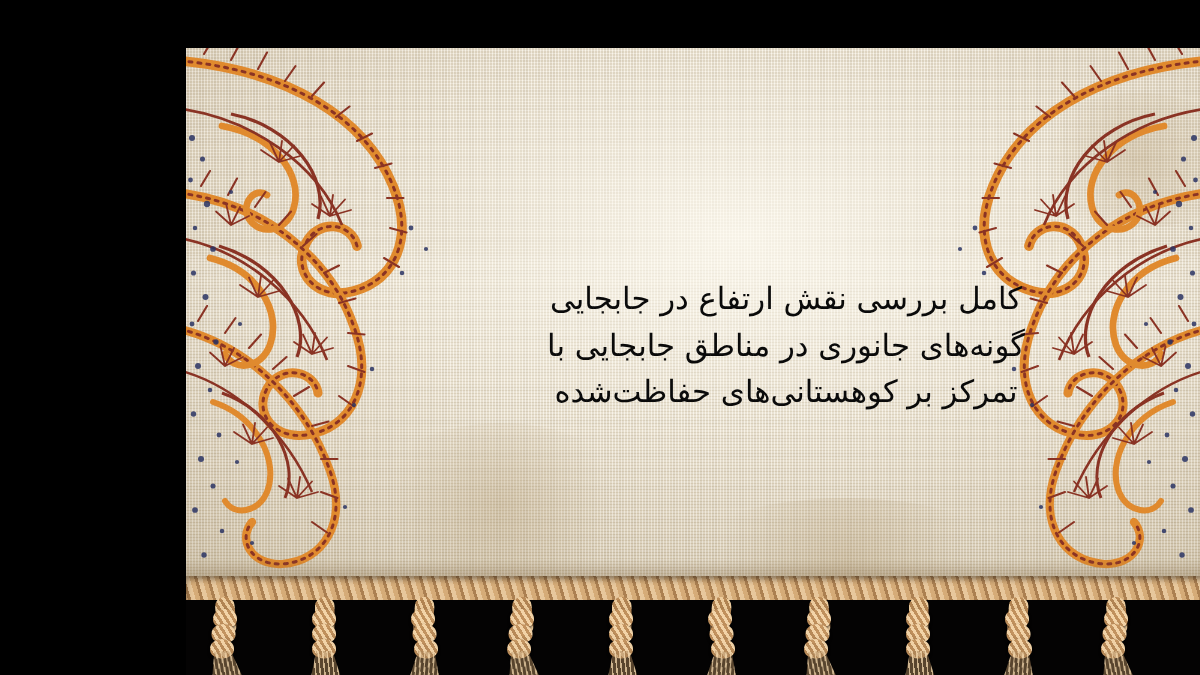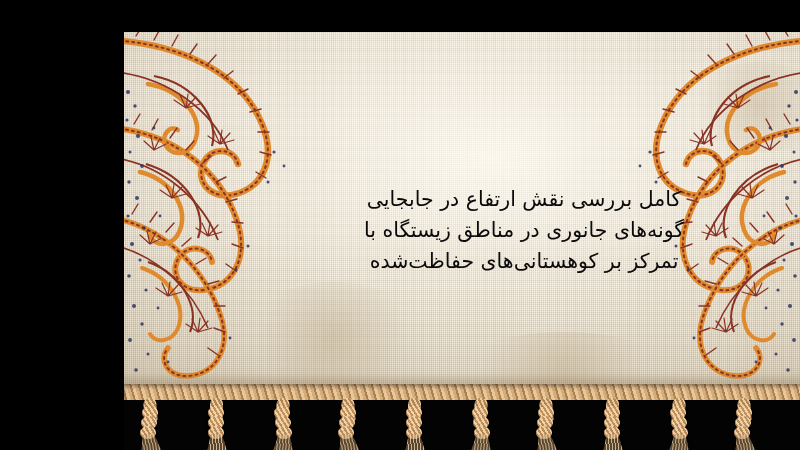--- a/index.html
+++ b/index.html
@@ -295,21 +295,21 @@
           <circle cx="144" cy="150" r="1.5"></circle>
         <circle cx="124" cy="214" r="1.5"></circle>
           <circle cx="112" cy="238" r="1.4"></circle>
           <circle cx="106" cy="306" r="1.4"></circle>
       </g>
     </svg>
   </div>
 
   <div class="title-wrap">
     <div class="title-line">کامل بررسی نقش ارتفاع در جابجایی</div>
-    <div class="title-line">گونه‌های جانوری در مناطق زیستگاه با</div>
+    <div class="title-line">گونه‌های جانوری در مناطق جابجایی با</div>
     <div class="title-line">تمرکز بر کوهستانی‌های حفاظت‌شده</div>
   </div>
 
   <div class="hem-shade"></div>
   <div class="hem"></div>
   <div class="fringe-field"></div>
   <div id="tassel-layer">
       <div class="tassel" style="left: 9px; top: 368px; position: absolute;">
         <div class="cord" style="transform:rotate(-5deg);"></div>
         <div class="knot" style="top:6px;"></div>

